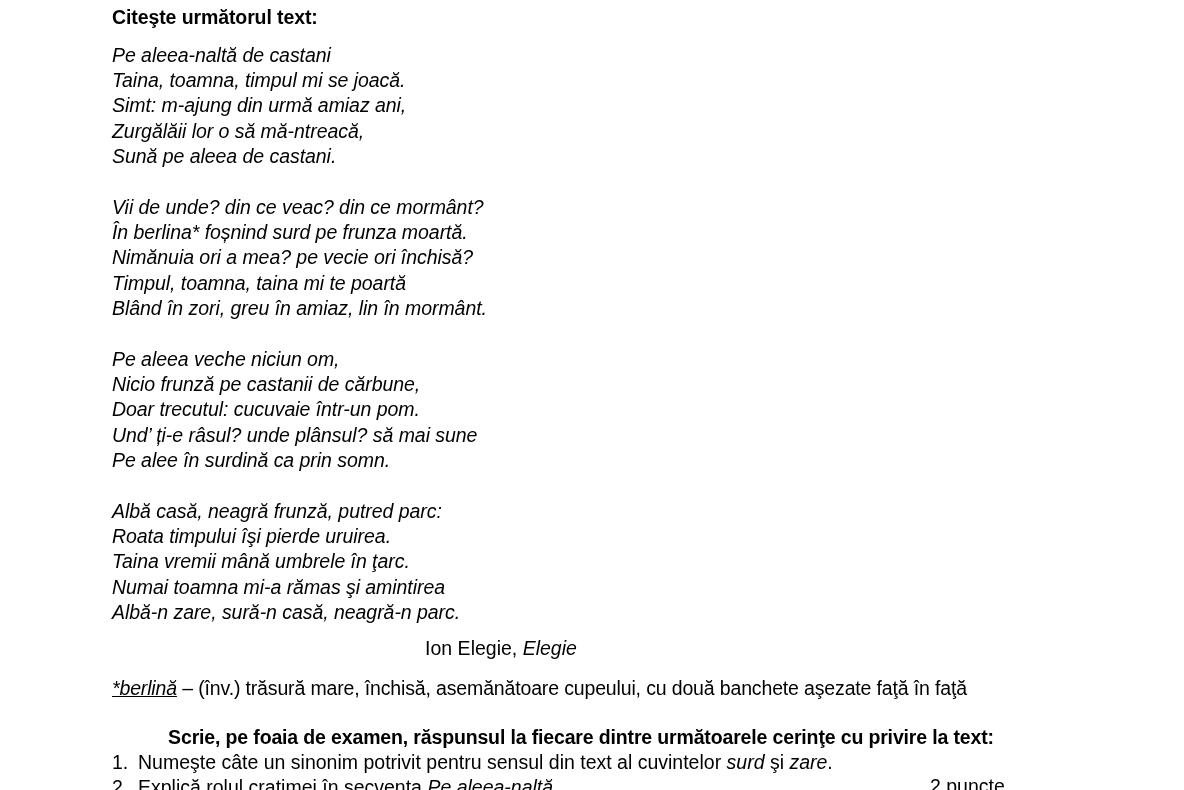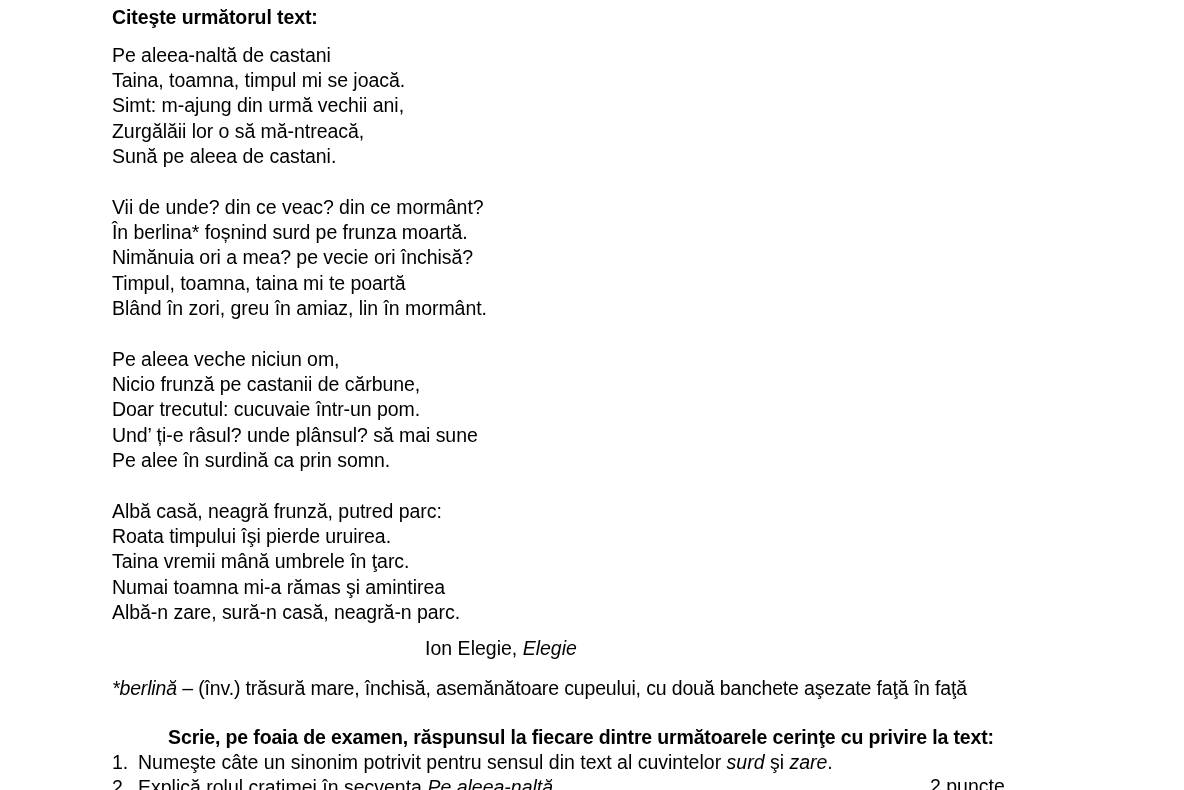--- a/index.html
+++ b/index.html
@@ -45,20 +45,21 @@
   }
   .stanza {
     margin: 0 0 26px 0;
   }
   .stanza:last-child {
     margin-bottom: 0;
   }
   .verse {
     display: block;
     font-size: 19.5px;
+    font-style: italic;
     line-height: 25.2px;
     white-space: pre;
     letter-spacing: -0.05px;
   }
 
   
   .attribution {
     margin: 10px 0 0 0;
     font-size: 19.5px;
     line-height: 26px;
@@ -72,20 +73,21 @@
   
   .footnote {
     margin: 14px 0 0 0;
     font-size: 19.5px;
     line-height: 26px;
     white-space: nowrap;
     letter-spacing: -0.15px;
   }
   .footnote .term {
     font-style: italic;
+    text-decoration: underline;
   }
 
   
   .task-instruction {
     margin: 23px 0 0 0;
     font-size: 19.5px;
     font-weight: bold;
     line-height: 26px;
     white-space: nowrap;
     letter-spacing: -0.15px;
@@ -132,21 +134,21 @@
 <div class="page">
   <div class="content">
 
     <div class="read-heading">Citeşte următorul text:</div>
 
     <div class="poem">
 
       <div class="stanza">
         <span class="verse">Pe aleea-naltă de castani</span>
         <span class="verse">Taina, toamna, timpul mi se joacă.</span>
-        <span class="verse">Simt: m-ajung din urmă vechii ani,</span>
+        <span class="verse">Simt: m-ajung din urmă amiaz ani,</span>
         <span class="verse">Zurgălăii lor o să mă-ntreacă,</span>
         <span class="verse">Sună pe aleea de castani.</span>
       </div>
 
       <div class="stanza">
         <span class="verse">Vii de unde? din ce veac? din ce mormânt?</span>
         <span class="verse">În berlina* foșnind surd pe frunza moartă.</span>
         <span class="verse">Nimănuia ori a mea? pe vecie ori închisă?</span>
         <span class="verse">Timpul, toamna, taina mi te poartă</span>
         <span class="verse">Blând în zori, greu în amiaz, lin în mormânt.</span>

